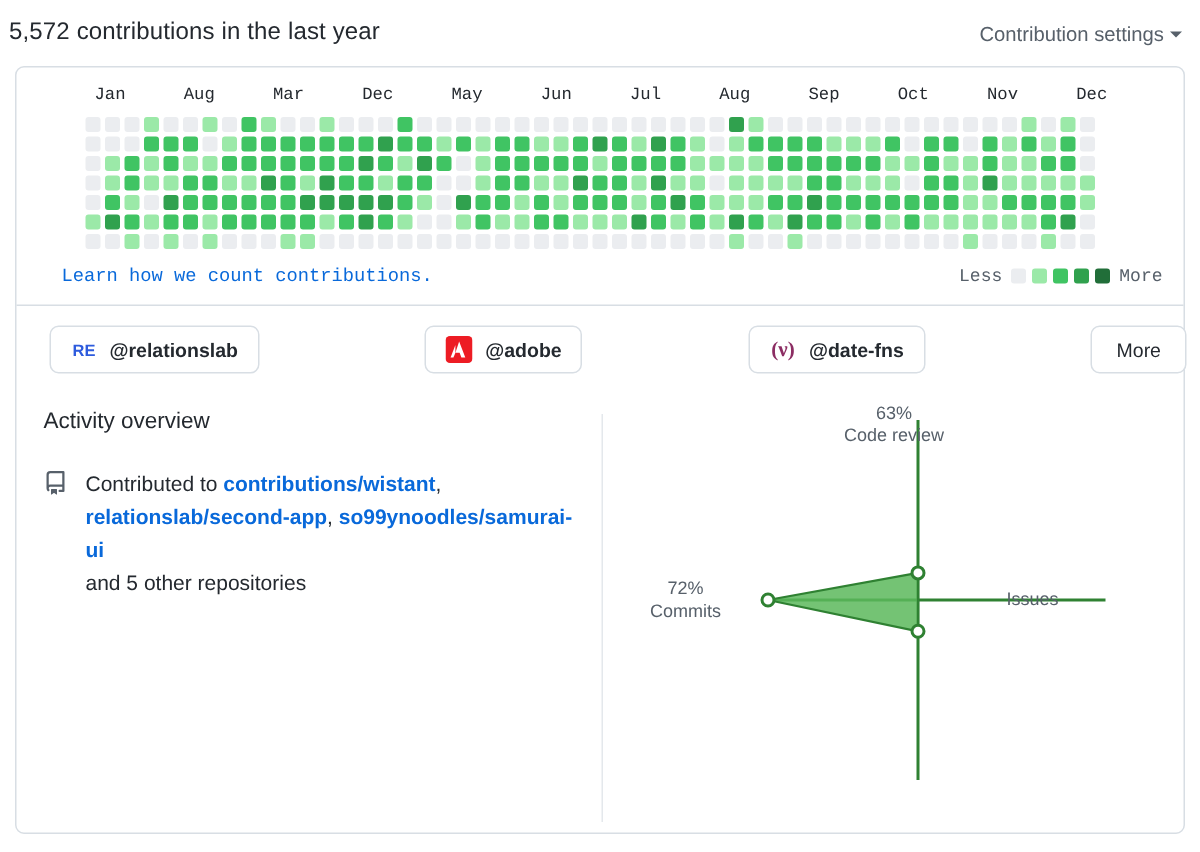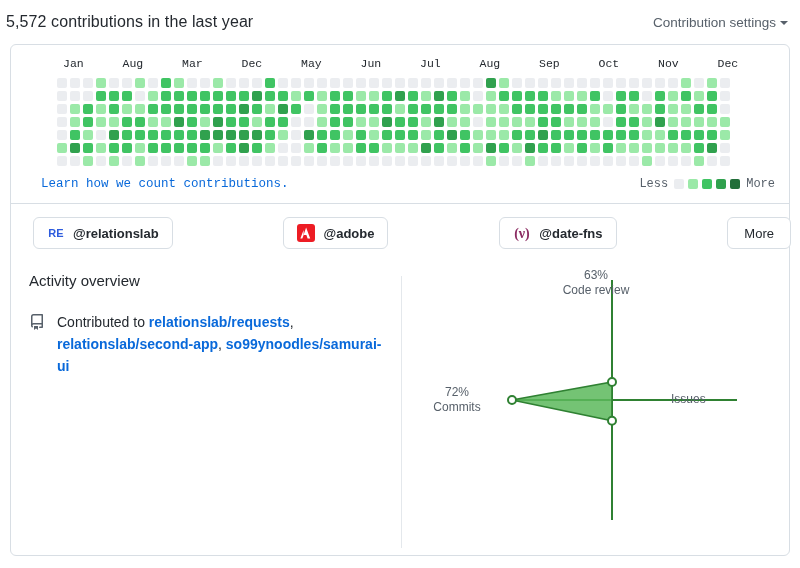--- a/index.html
+++ b/index.html
@@ -551,21 +551,21 @@
       <div class="divider-v"></div>
 
       <div class="activity">
         <div class="act-title">Activity overview</div>
         <div class="act-row">
           <span class="act-ico">
             <svg width="16" height="16" viewBox="0 0 16 16" fill="#57606a">
               <path d="M2 2.5A2.5 2.5 0 0 1 4.5 0h8.75a.75.75 0 0 1 .75.75v12.5a.75.75 0 0 1-.75.75h-2.5a.75.75 0 0 1 0-1.5h1.75v-2h-8a1 1 0 0 0-.714 1.7.75.75 0 1 1-1.072 1.05A2.495 2.495 0 0 1 2 11.5Zm10.5-1h-8a1 1 0 0 0-1 1v6.708A2.486 2.486 0 0 1 4.5 9h8ZM5 12.25a.25.25 0 0 1 .25-.25h3.5a.25.25 0 0 1 .25.25v3.25a.25.25 0 0 1-.4.2l-1.45-1.087a.25.25 0 0 0-.3 0L5.4 15.7a.25.25 0 0 1-.4-.2Z"></path>
             </svg>
           </span>
-          <div class="act-text" id="act-text">Contributed to <a class="repo-link">relationslab/requests</a>, <a class="repo-link">relationslab/second-app</a>, <a class="repo-link">so99ynoodles/samurai-ui</a><br></div>
+          <div class="act-text" id="act-text">Contributed to <a class="repo-link">contributions/wistant</a>, <a class="repo-link">relationslab/second-app</a>, <a class="repo-link">so99ynoodles/samurai-ui</a><br><span>and 5 other repositories</span></div>
         </div>
       </div>
 
       <div class="chartwrap">
         <svg class="radar" width="386" height="294" viewBox="0 0 386 294">
           <g id="radar-axes">
               <line x1="209" y1="18" x2="209" y2="258" stroke="#2f8132" stroke-width="2"></line>
               <line x1="109" y1="138" x2="334" y2="138" stroke="#2f8132" stroke-width="2"></line>
             </g>
           <polygon id="radar-shape" points="209,119.94444444444444 209,138 209,158.83333333333334 109,138" fill="#5cb85c" fill-opacity="0.85" stroke="#2f8132" stroke-width="1.5"></polygon>

